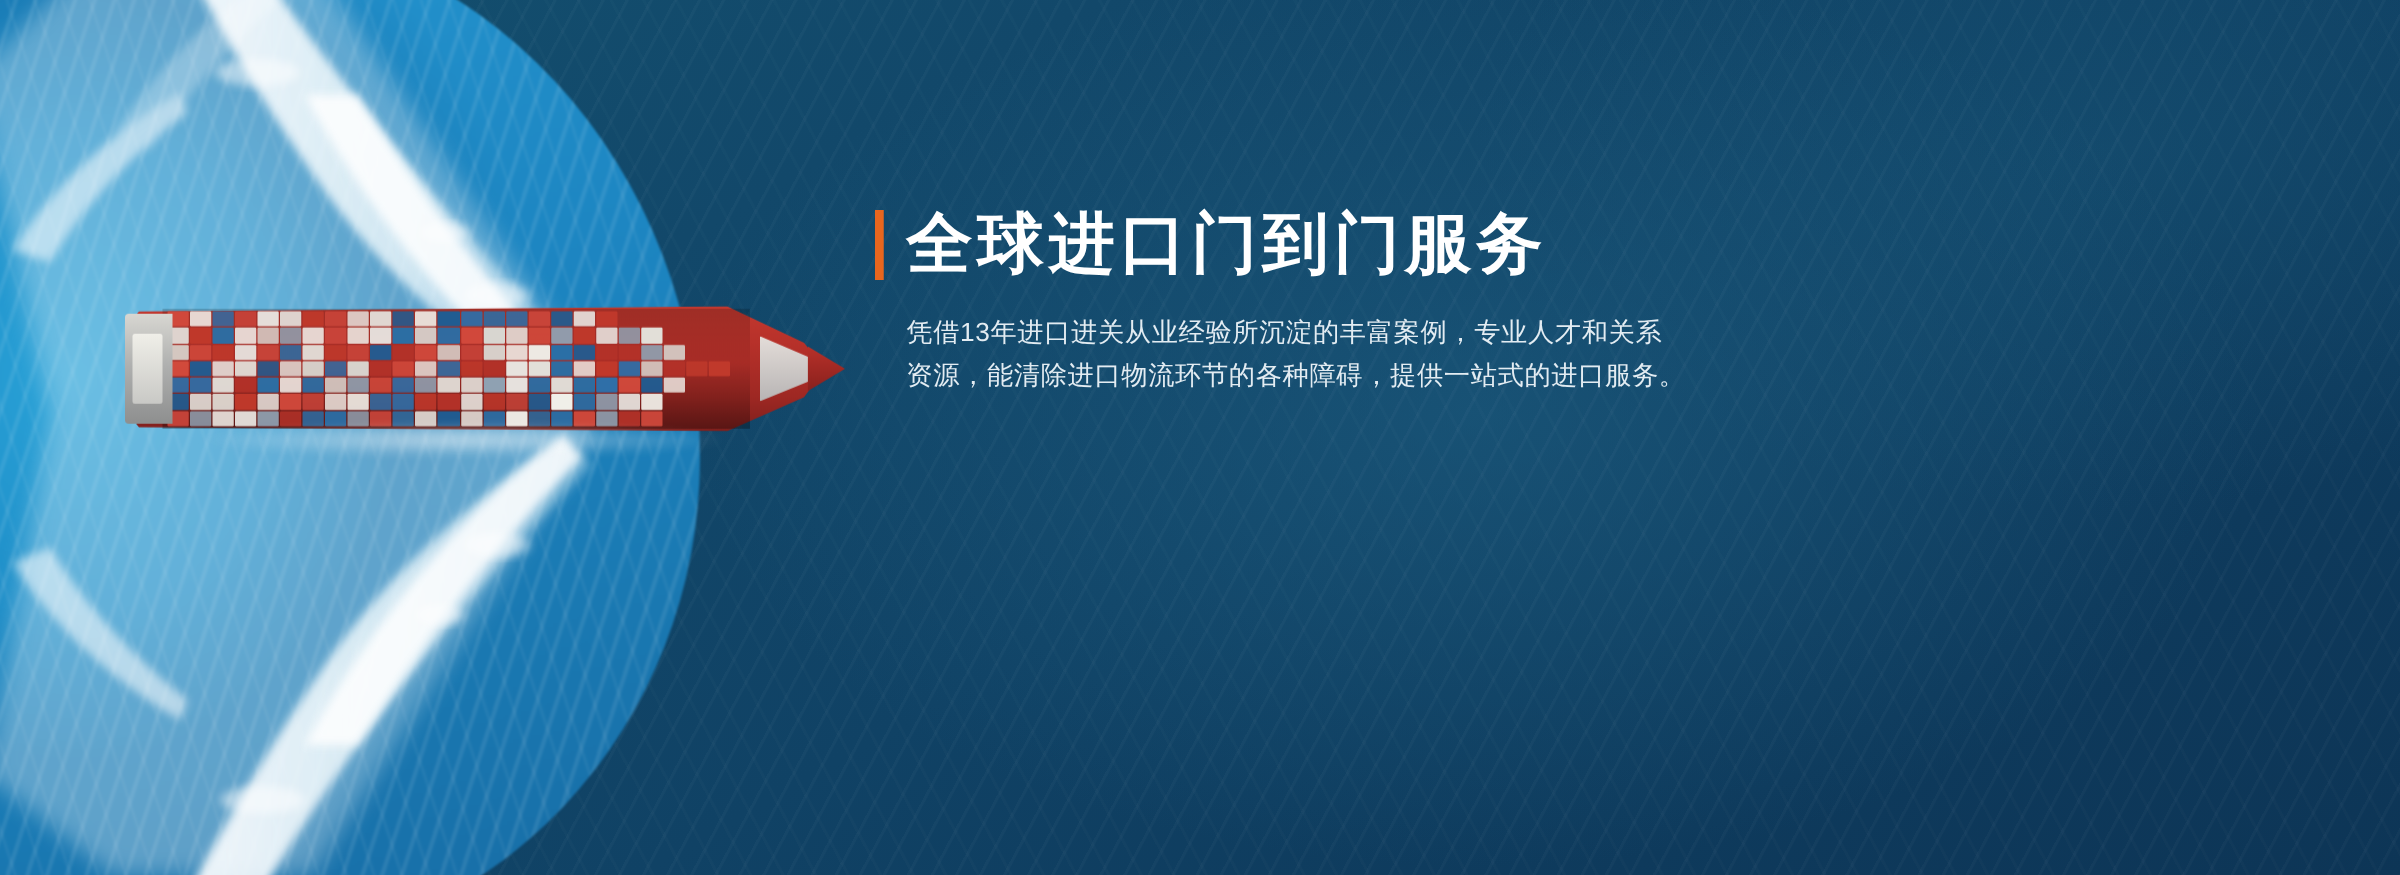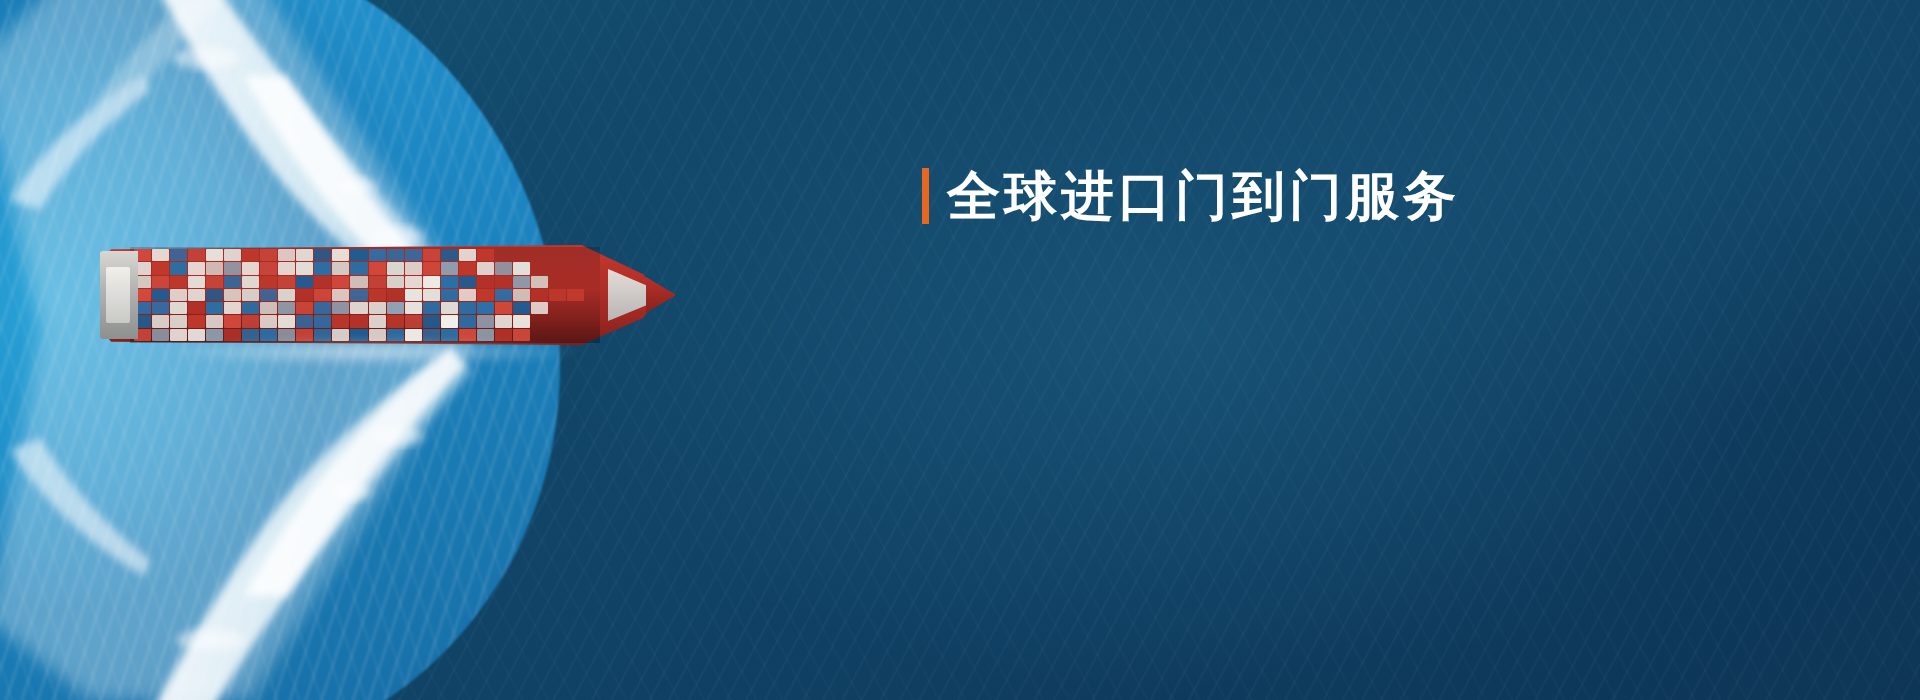--- a/index.html
+++ b/index.html
@@ -114,21 +114,21 @@
     background:radial-gradient(ellipse at center, rgba(255,255,255,.55), rgba(255,255,255,0) 72%);
     filter:blur(4px);
   }
 
   
   .content{
     position:absolute;
     left:700px; top:168px;
     width:760px;
   }
-  .headline-row{ display:flex; align-items:center;justify-content:flex-end; }
+  .headline-row{ display:flex; align-items:center; }
   .accent-bar{
     width:7px; height:56px;
     background:#e8661e;
     margin-right:18px;
     flex:0 0 auto;
   }
   .headline{
     color:#ffffff;
     font-size:53px;
     font-weight:700;
@@ -402,15 +402,19 @@
     <div class="bow-white"></div>
     <div class="bow-tip"></div>
     <div class="ship-wash"></div>
   </div>
 
   <div class="content">
     <div class="headline-row">
       <span class="accent-bar"></span>
       <h1 class="headline">全球进口门到门服务</h1>
     </div>
+    <div class="desc">
+      <p>凭借13年进口进关从业经验所沉淀的丰富案例，专业人才和关系</p>
+      <p>资源，能清除进口物流环节的各种障碍，提供一站式的进口服务。</p>
+    </div>
   </div>
 
 </div>
 
 </body></html>

